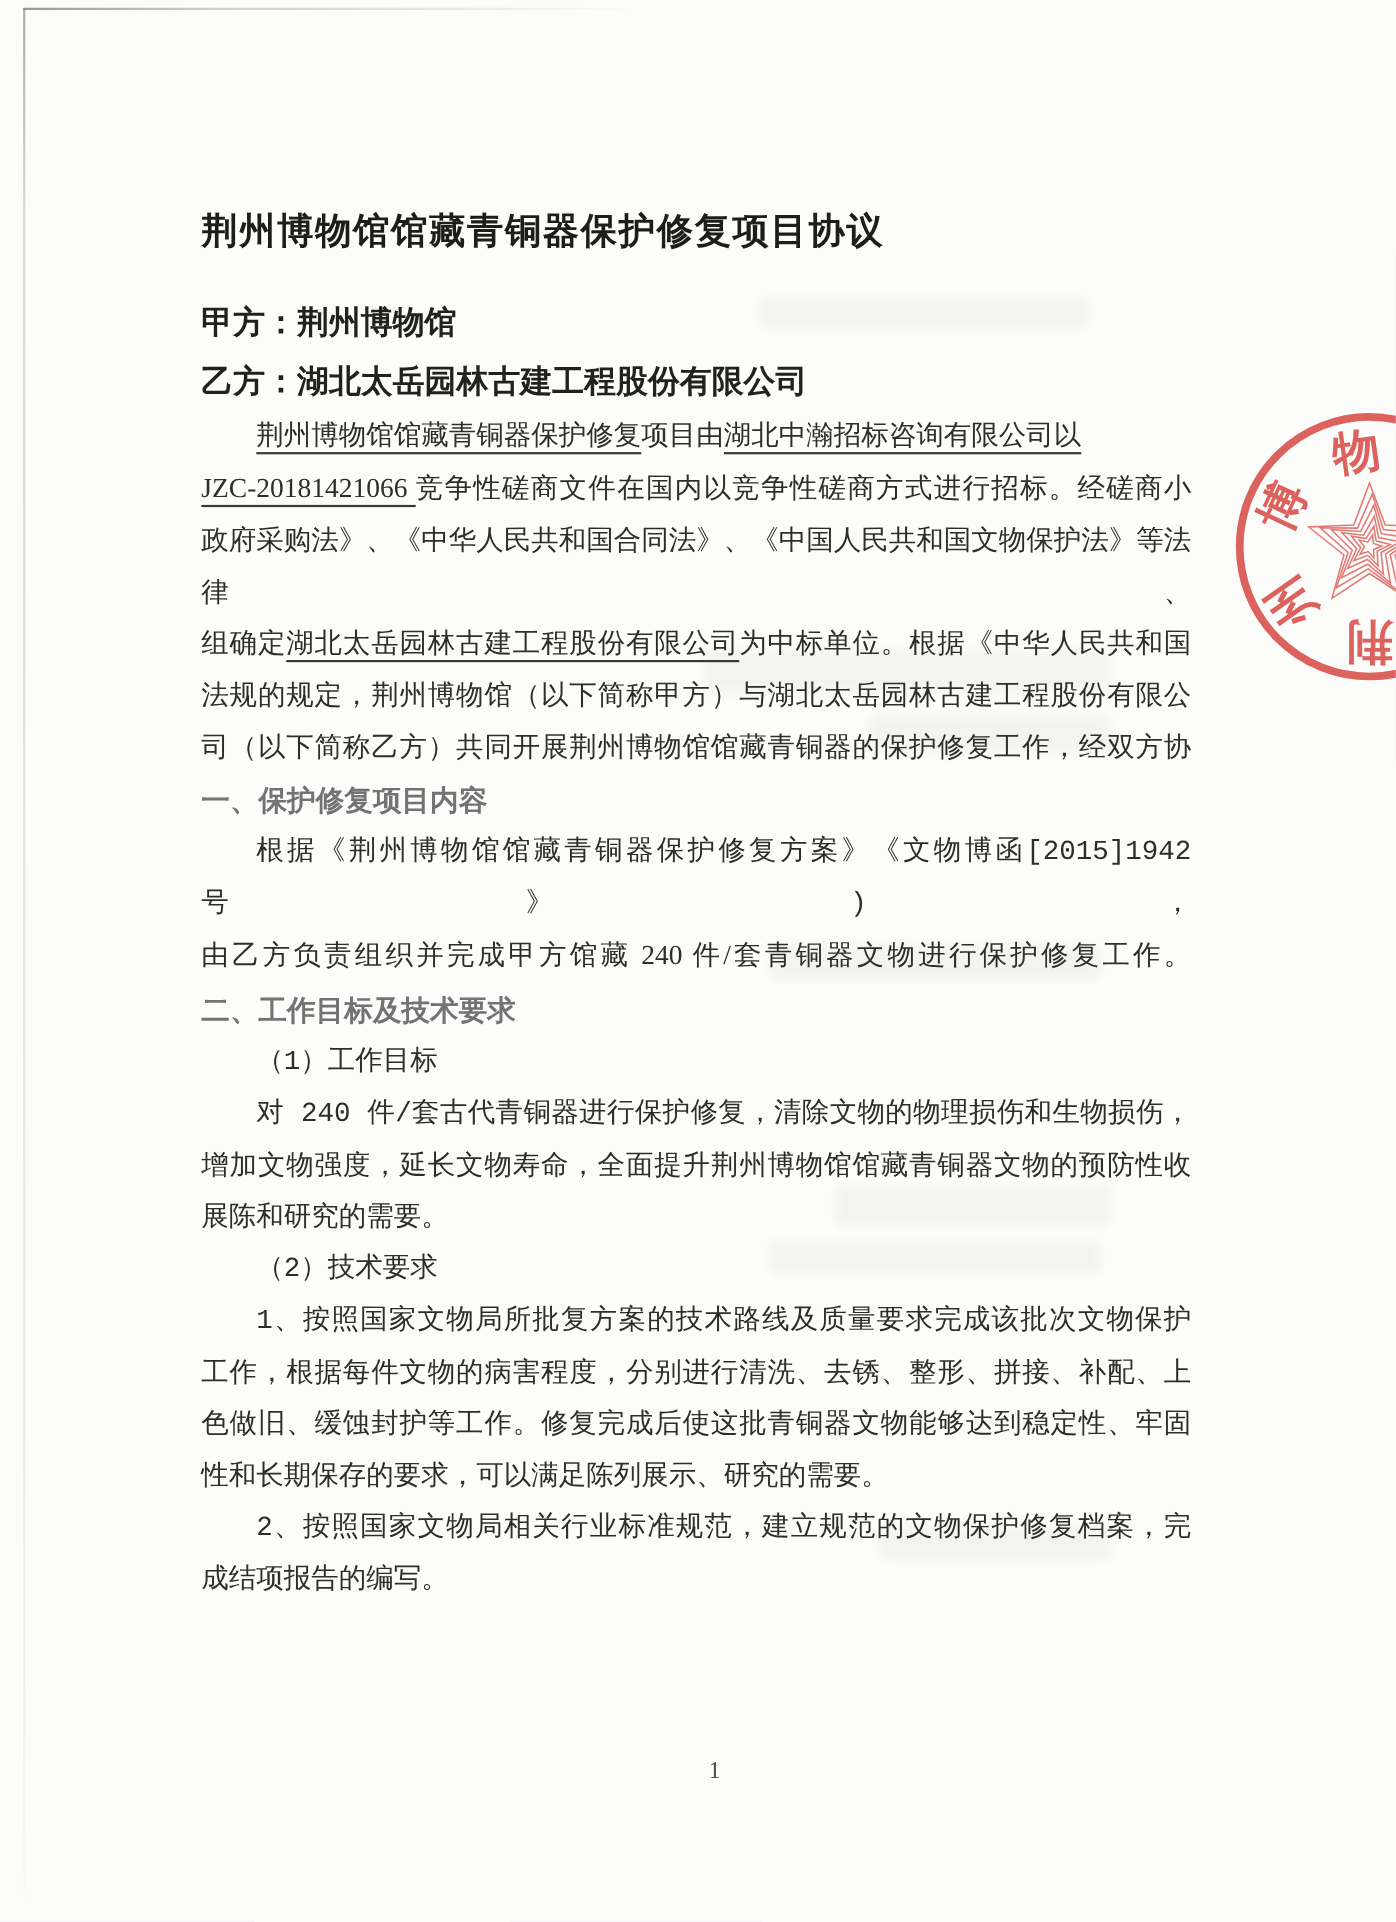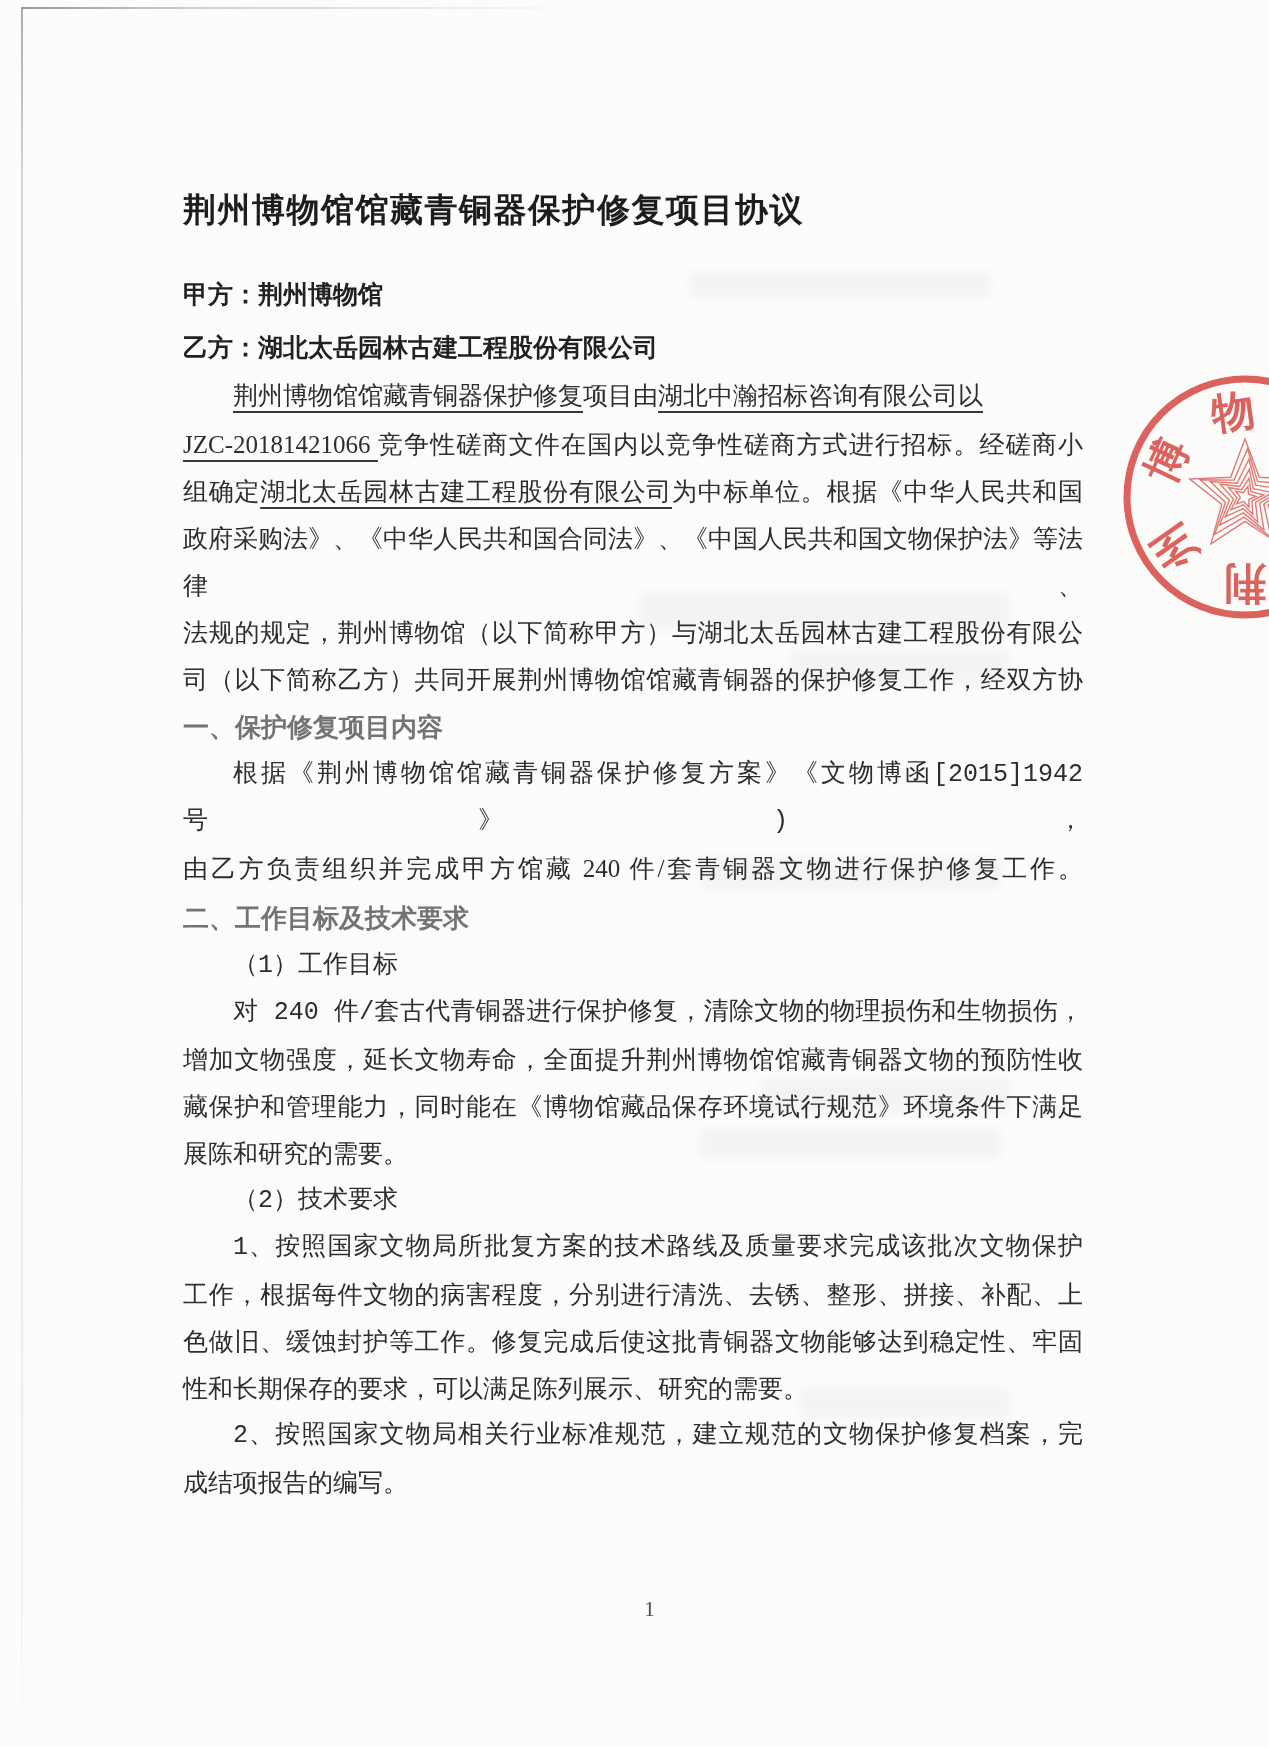--- a/index.html
+++ b/index.html
@@ -36,21 +36,21 @@
     letter-spacing: 1.5px;
     text-align: left;
     color: #1e1d1c;
   }
   .party {
     margin-top: 38px;
   }
   .party div {
     font-family: "Liberation Sans", sans-serif;
     font-weight: bold;
-    font-size: 25px;
+    font-size: 29px;
     line-height: 53px;
     color: #222120;
     white-space: nowrap;
   }
   .line {
     font-size: 25px;
     line-height: 47px;
     text-align: left;
     color: #2e2d2b;
   }
@@ -119,32 +119,31 @@
 
   <div class="content">
     <h1 class="title">荆州博物馆馆藏青铜器保护修复项目协议</h1>
     <div class="party">
       <div>甲方：荆州博物馆</div>
       <div>乙方：湖北太岳园林古建工程股份有限公司</div>
     </div>
     <div id="doc-body">
         <div class="line body indent"><span class="u">荆州博物馆馆藏青铜器保护修复</span><span>项目由</span><span class="u">湖北中瀚招标咨询有限公司以</span></div>
         <div class="line body fill"><span class="u">JZC-20181421066 </span><span>竞争性磋商文件在国内以竞争性磋商方式进行招标。经磋商小</span></div>
+        <div class="line body fill"><span>政府采购法》、《中华人民共和国合同法》、《中国人民共和国文物保护法》等法律、</span></div>
         <div class="line body fill"><span>组确定</span><span class="u">湖北太岳园林古建工程股份有限公司</span><span>为中标单位。根据《中华人民共和国</span></div>
-        <div class="line body fill"><span>政府采购法》、《中华人民共和国合同法》、《中国人民共和国文物保护法》等法律、</span></div>
         <div class="line body fill"><span>法规的规定，荆州博物馆（以下简称甲方）与湖北太岳园林古建工程股份有限公</span></div>
         <div class="line body fill"><span>司（以下简称乙方）共同开展荆州博物馆馆藏青铜器的保护修复工作，经双方协</span></div>
         <div class="line heading" style="margin-top: 1px;"><span>一、保护修复项目内容</span></div>
         <div class="line body indent fill"><span>根据《荆州博物馆馆藏青铜器保护修复方案》《文物博函[2015]1942 号》)，</span></div>
         <div class="line body fill"><span>由乙方负责组织并完成甲方馆藏 240 件/套青铜器文物进行保护修复工作。</span></div>
         <div class="line heading" style="margin-top: 3px;"><span>二、工作目标及技术要求</span></div>
         <div class="line body indent"><span>（1）工作目标</span></div>
         <div class="line body indent fill"><span>对 240 件/套古代青铜器进行保护修复，清除文物的物理损伤和生物损伤，</span></div>
         <div class="line body fill"><span>增加文物强度，延长文物寿命，全面提升荆州博物馆馆藏青铜器文物的预防性收</span></div>
-        <div class="line body fill"><span>藏保护和管理能力，同时能在《博物馆藏品保存环境试行规范》环境条件下满足</span></div>
         <div class="line body"><span>展陈和研究的需要。</span></div>
         <div class="line body indent"><span>（2）技术要求</span></div>
         <div class="line body indent fill"><span>1、按照国家文物局所批复方案的技术路线及质量要求完成该批次文物保护</span></div>
         <div class="line body fill"><span>工作，根据每件文物的病害程度，分别进行清洗、去锈、整形、拼接、补配、上</span></div>
         <div class="line body fill"><span>色做旧、缓蚀封护等工作。修复完成后使这批青铜器文物能够达到稳定性、牢固</span></div>
         <div class="line body"><span>性和长期保存的要求，可以满足陈列展示、研究的需要。</span></div>
         <div class="line body indent fill"><span>2、按照国家文物局相关行业标准规范，建立规范的文物保护修复档案，完</span></div>
         <div class="line body"><span>成结项报告的编写。</span></div>
       </div>
   </div>

